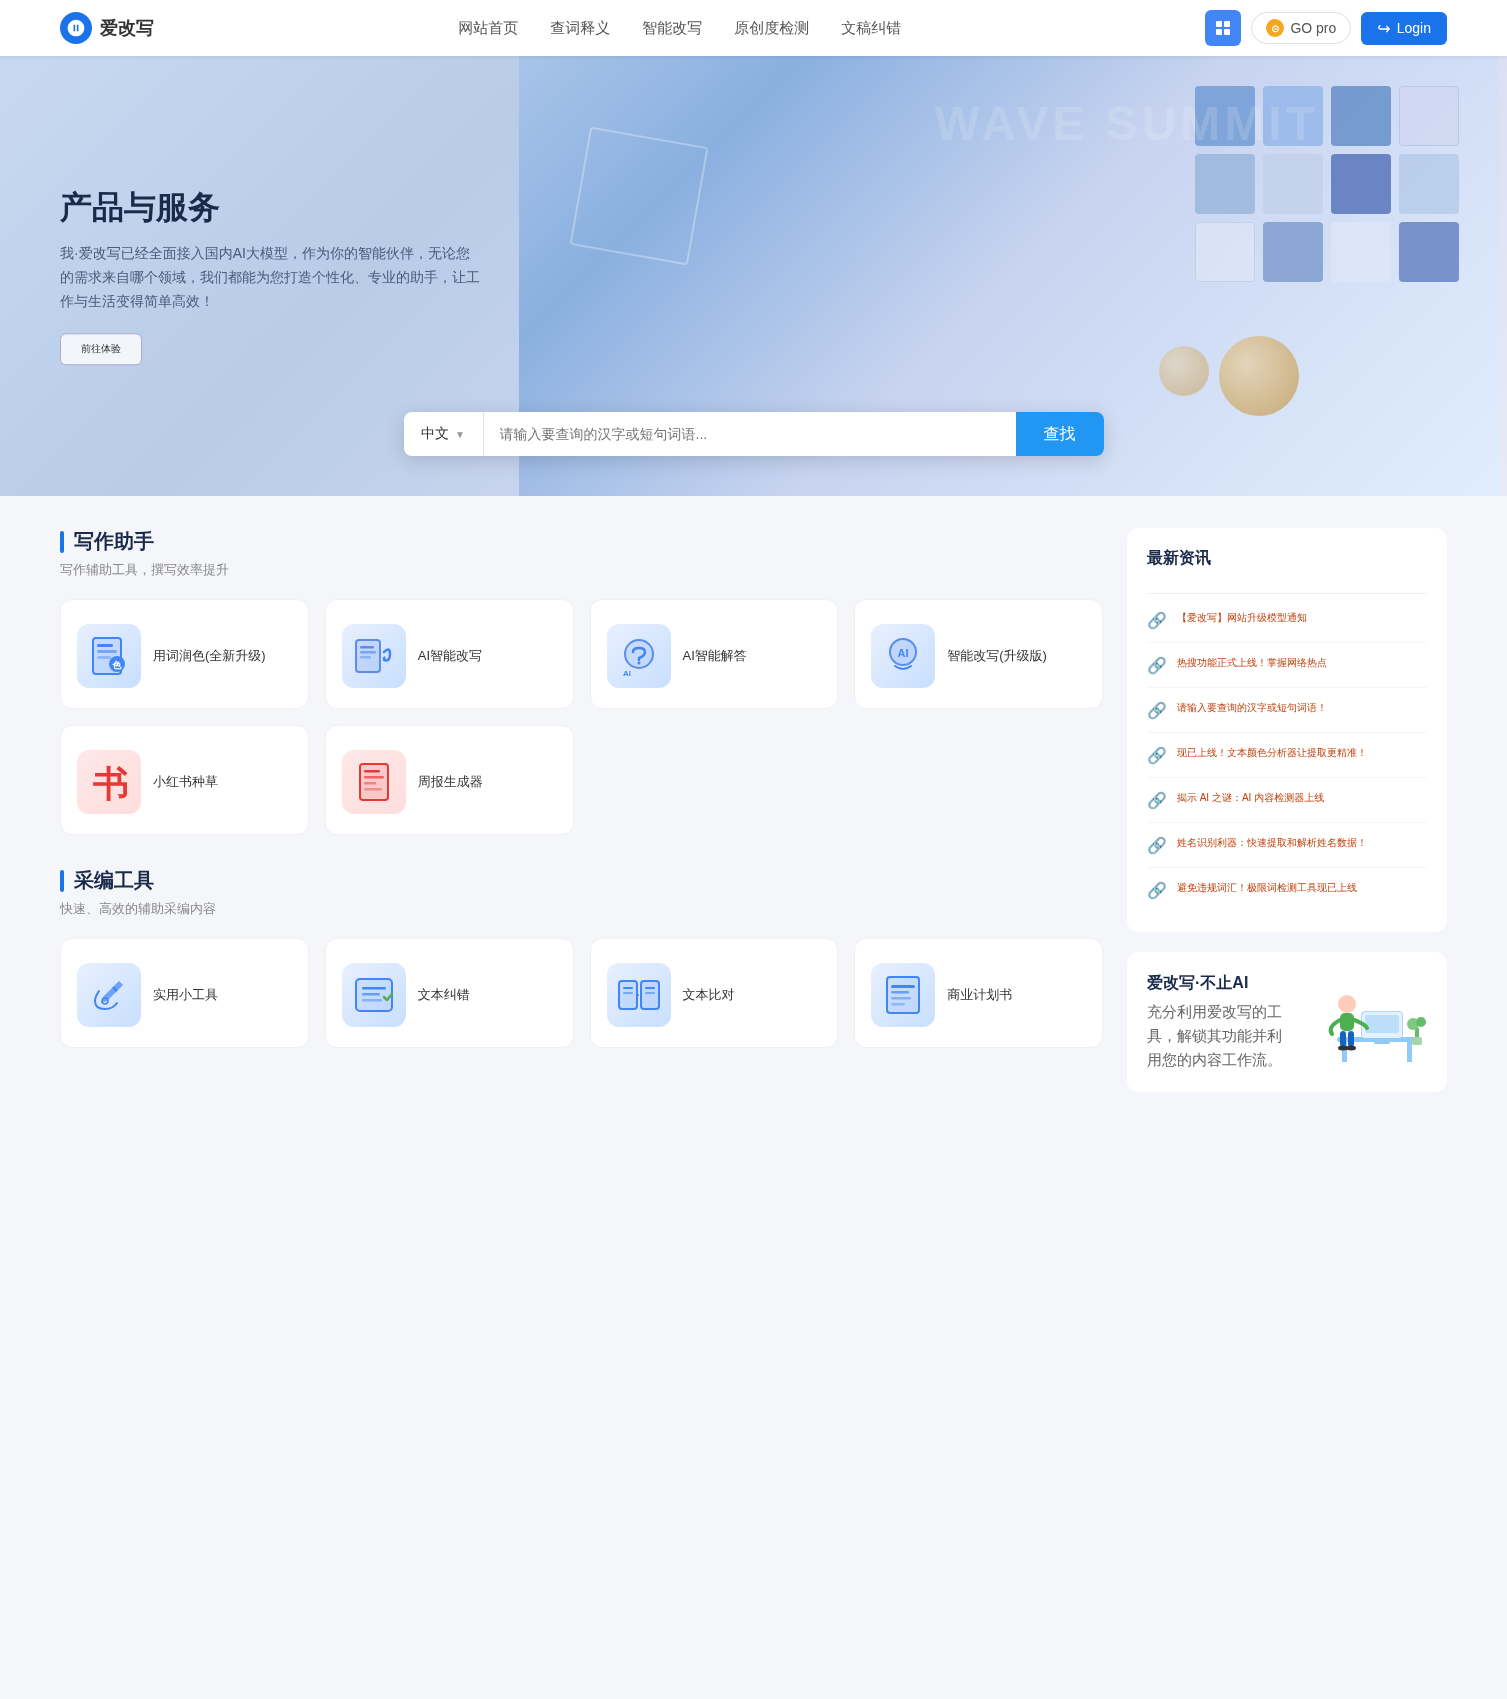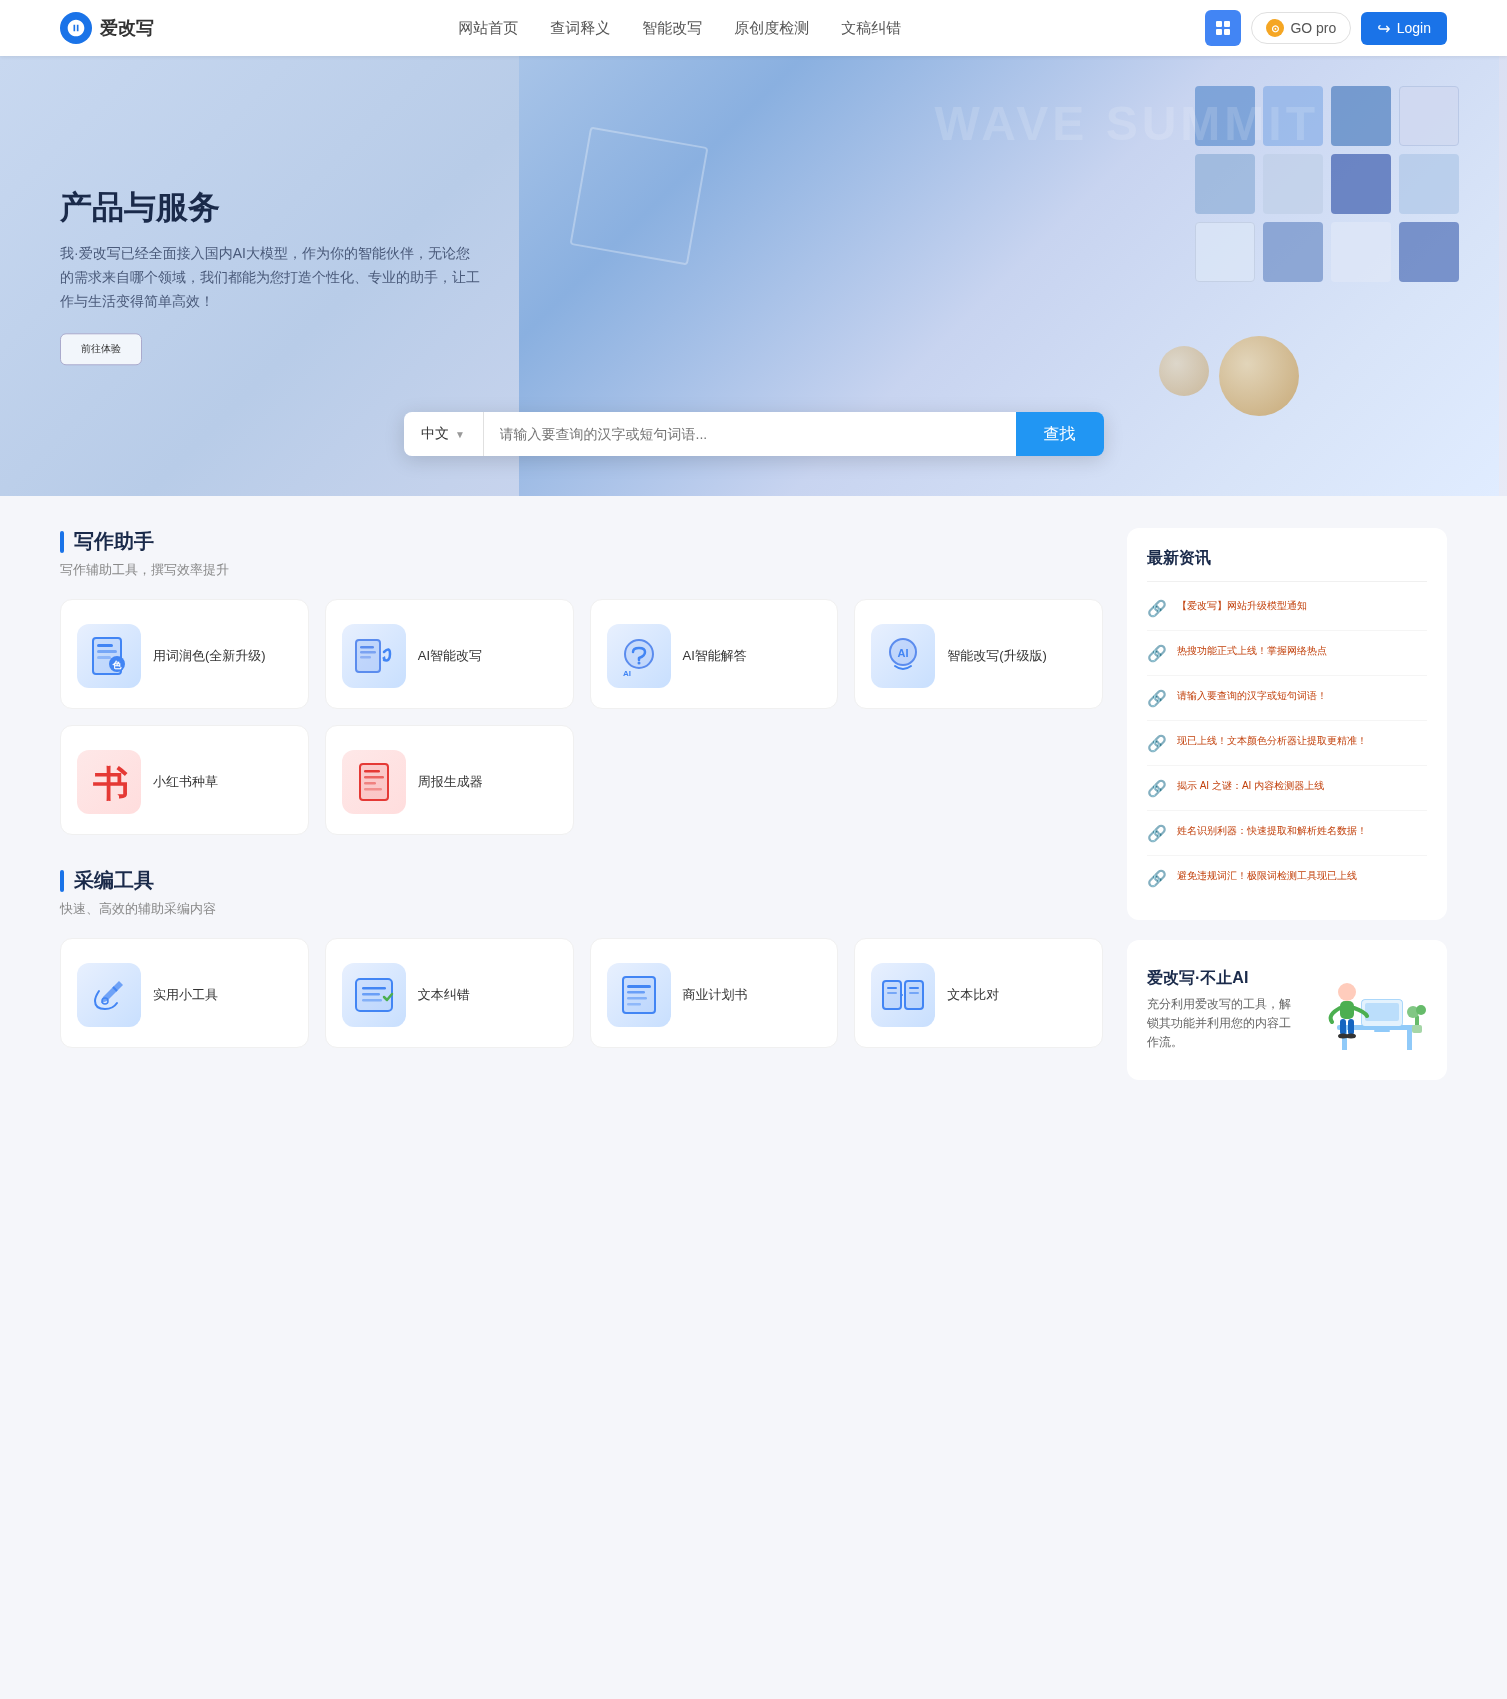--- a/index.html
+++ b/index.html
@@ -82,30 +82,30 @@
     .tool-card {
       background:#fff; border-radius:12px; padding:24px 16px 20px;
       display:flex; align-items:center; gap:12px;
       cursor:pointer; transition:box-shadow 0.2s; border:1px solid #f0f0f0;
     }
     .tool-icon { width:64px; height:64px; display:flex; align-items:center; justify-content:center; }
     .tool-label { font-size:13px; color:#333; text-align:center; }
 
     
     .news-card { background:#fff; border-radius:12px; padding:20px; margin-bottom:20px; }
-    .news-title-bar { font-size:16px; font-weight:700; color:#1a2a4a; padding-bottom:12px; border-bottom:1px solid #f0f0f0; margin-bottom:4px; }
+    .news-title-bar { font-size:16px; font-weight:700; color:#1a2a4a; padding-bottom:24px; border-bottom:1px solid #f0f0f0; margin-bottom:4px; }
     .news-item { display:flex; align-items:flex-start; gap:10px; padding:12px 0; border-bottom:1px solid #f5f5f5; cursor:pointer; }
     .news-item:last-child { border-bottom:none; }
     .news-link-icon { color:#4285f4; font-size:16px; margin-top:1px; flex-shrink:0; }
     .news-item-text { font-size:10px; color:#c2410c; line-height:1.5; }
 
     
     .ad-card { background:#fff; border-radius:12px; padding:20px; display:flex; align-items:center; gap:12px; }
     .ad-text h3 { font-size:16px; font-weight:700; color:#1a2a4a; margin-bottom:6px; }
-    .ad-text p { font-size:12px; color:#666; line-height:1.6; max-width:160px; }
+    .ad-text p { font-size:15px; color:#666; line-height:1.6; max-width:160px; }
     .ad-img { width:120px; height:100px; flex-shrink:0; position:relative; }
     
     .person-svg { width:100%; height:100%; }
 
     
     .icon-bg-blue { background: linear-gradient(135deg,#e8f0fe,#c8dffe); border-radius:12px; }
 
     
     .tool-grid-bottom { display:grid; grid-template-columns:repeat(4,1fr); gap:16px; }
 
@@ -318,48 +318,48 @@
             <rect x="12" y="28" width="20" height="2.5" rx="1.25" fill="#4285f4" opacity="0.5"></rect>
             <path d="M34 26 l3 3 l5 -6" fill="none" stroke="#4caf50" stroke-width="2.5" stroke-linecap="round" stroke-linejoin="round"></path>
           </svg>
         </div>
         <span class="tool-label">文本纠错</span>
       </div>
 
       <div class="tool-card">
         <div class="tool-icon icon-bg-blue">
           <svg width="48" height="48" viewBox="0 0 48 48">
-            <rect x="8" y="6" width="32" height="36" rx="3" fill="#4285f4" opacity="0.12"></rect>
-            <rect x="8" y="6" width="32" height="36" rx="3" fill="none" stroke="#4285f4" stroke-width="2"></rect>
-            <rect x="12" y="14" width="24" height="3" rx="1.5" fill="#4285f4"></rect>
-            <rect x="12" y="20" width="18" height="2.5" rx="1.25" fill="#4285f4" opacity="0.7"></rect>
-            <rect x="12" y="26" width="20" height="2.5" rx="1.25" fill="#4285f4" opacity="0.5"></rect>
-            <rect x="12" y="32" width="14" height="2.5" rx="1.25" fill="#4285f4" opacity="0.4"></rect>
-          </svg>
-        </div>
-        <span class="tool-label">商业计划书</span>
-      </div>
-
-      <div class="tool-card">
-        <div class="tool-icon icon-bg-blue">
-          <svg width="48" height="48" viewBox="0 0 48 48">
             <rect x="4" y="10" width="18" height="28" rx="3" fill="#4285f4" opacity="0.15"></rect>
             <rect x="4" y="10" width="18" height="28" rx="3" fill="none" stroke="#4285f4" stroke-width="2"></rect>
             <rect x="26" y="10" width="18" height="28" rx="3" fill="#4285f4" opacity="0.15"></rect>
             <rect x="26" y="10" width="18" height="28" rx="3" fill="none" stroke="#4285f4" stroke-width="2"></rect>
             <rect x="8" y="16" width="10" height="2" rx="1" fill="#4285f4"></rect>
             <rect x="8" y="21" width="10" height="2" rx="1" fill="#4285f4" opacity="0.6"></rect>
             <rect x="30" y="16" width="10" height="2" rx="1" fill="#4285f4"></rect>
             <rect x="30" y="21" width="10" height="2" rx="1" fill="#4285f4" opacity="0.6"></rect>
             <path d="M22 24 l4 0" fill="none" stroke="#4285f4" stroke-width="1.5" stroke-dasharray="2,1"></path>
           </svg>
         </div>
         <span class="tool-label">文本比对</span>
       </div>
 
+      <div class="tool-card">
+        <div class="tool-icon icon-bg-blue">
+          <svg width="48" height="48" viewBox="0 0 48 48">
+            <rect x="8" y="6" width="32" height="36" rx="3" fill="#4285f4" opacity="0.12"></rect>
+            <rect x="8" y="6" width="32" height="36" rx="3" fill="none" stroke="#4285f4" stroke-width="2"></rect>
+            <rect x="12" y="14" width="24" height="3" rx="1.5" fill="#4285f4"></rect>
+            <rect x="12" y="20" width="18" height="2.5" rx="1.25" fill="#4285f4" opacity="0.7"></rect>
+            <rect x="12" y="26" width="20" height="2.5" rx="1.25" fill="#4285f4" opacity="0.5"></rect>
+            <rect x="12" y="32" width="14" height="2.5" rx="1.25" fill="#4285f4" opacity="0.4"></rect>
+          </svg>
+        </div>
+        <span class="tool-label">商业计划书</span>
+      </div>
+
     </div>
 
   </div>
 
   <div class="main-right">
 
     <div class="news-card">
       <div class="news-title-bar">最新资讯</div>
 
       <div class="news-item">

